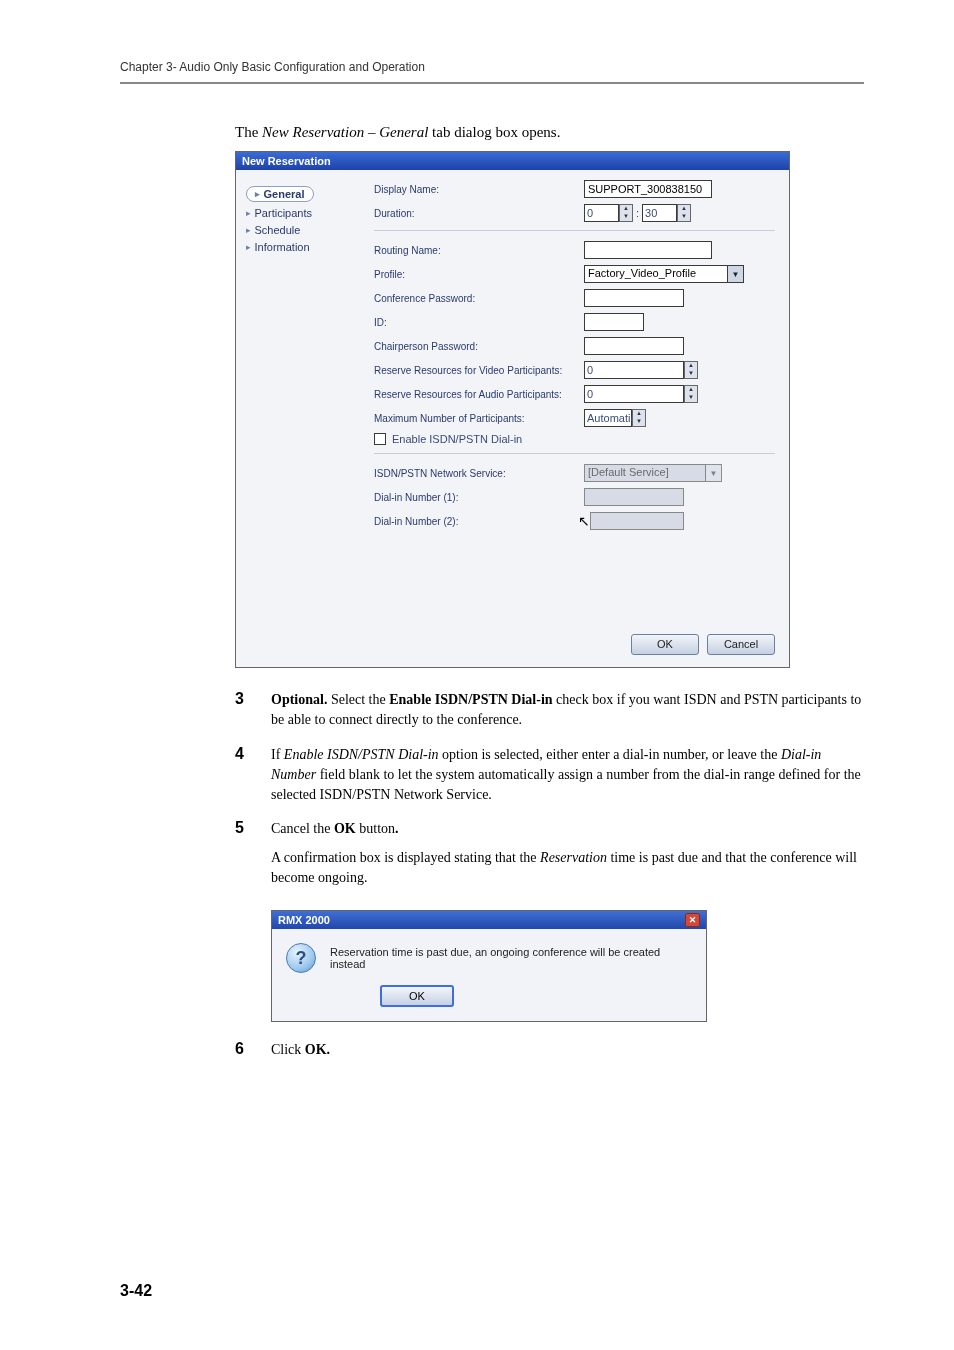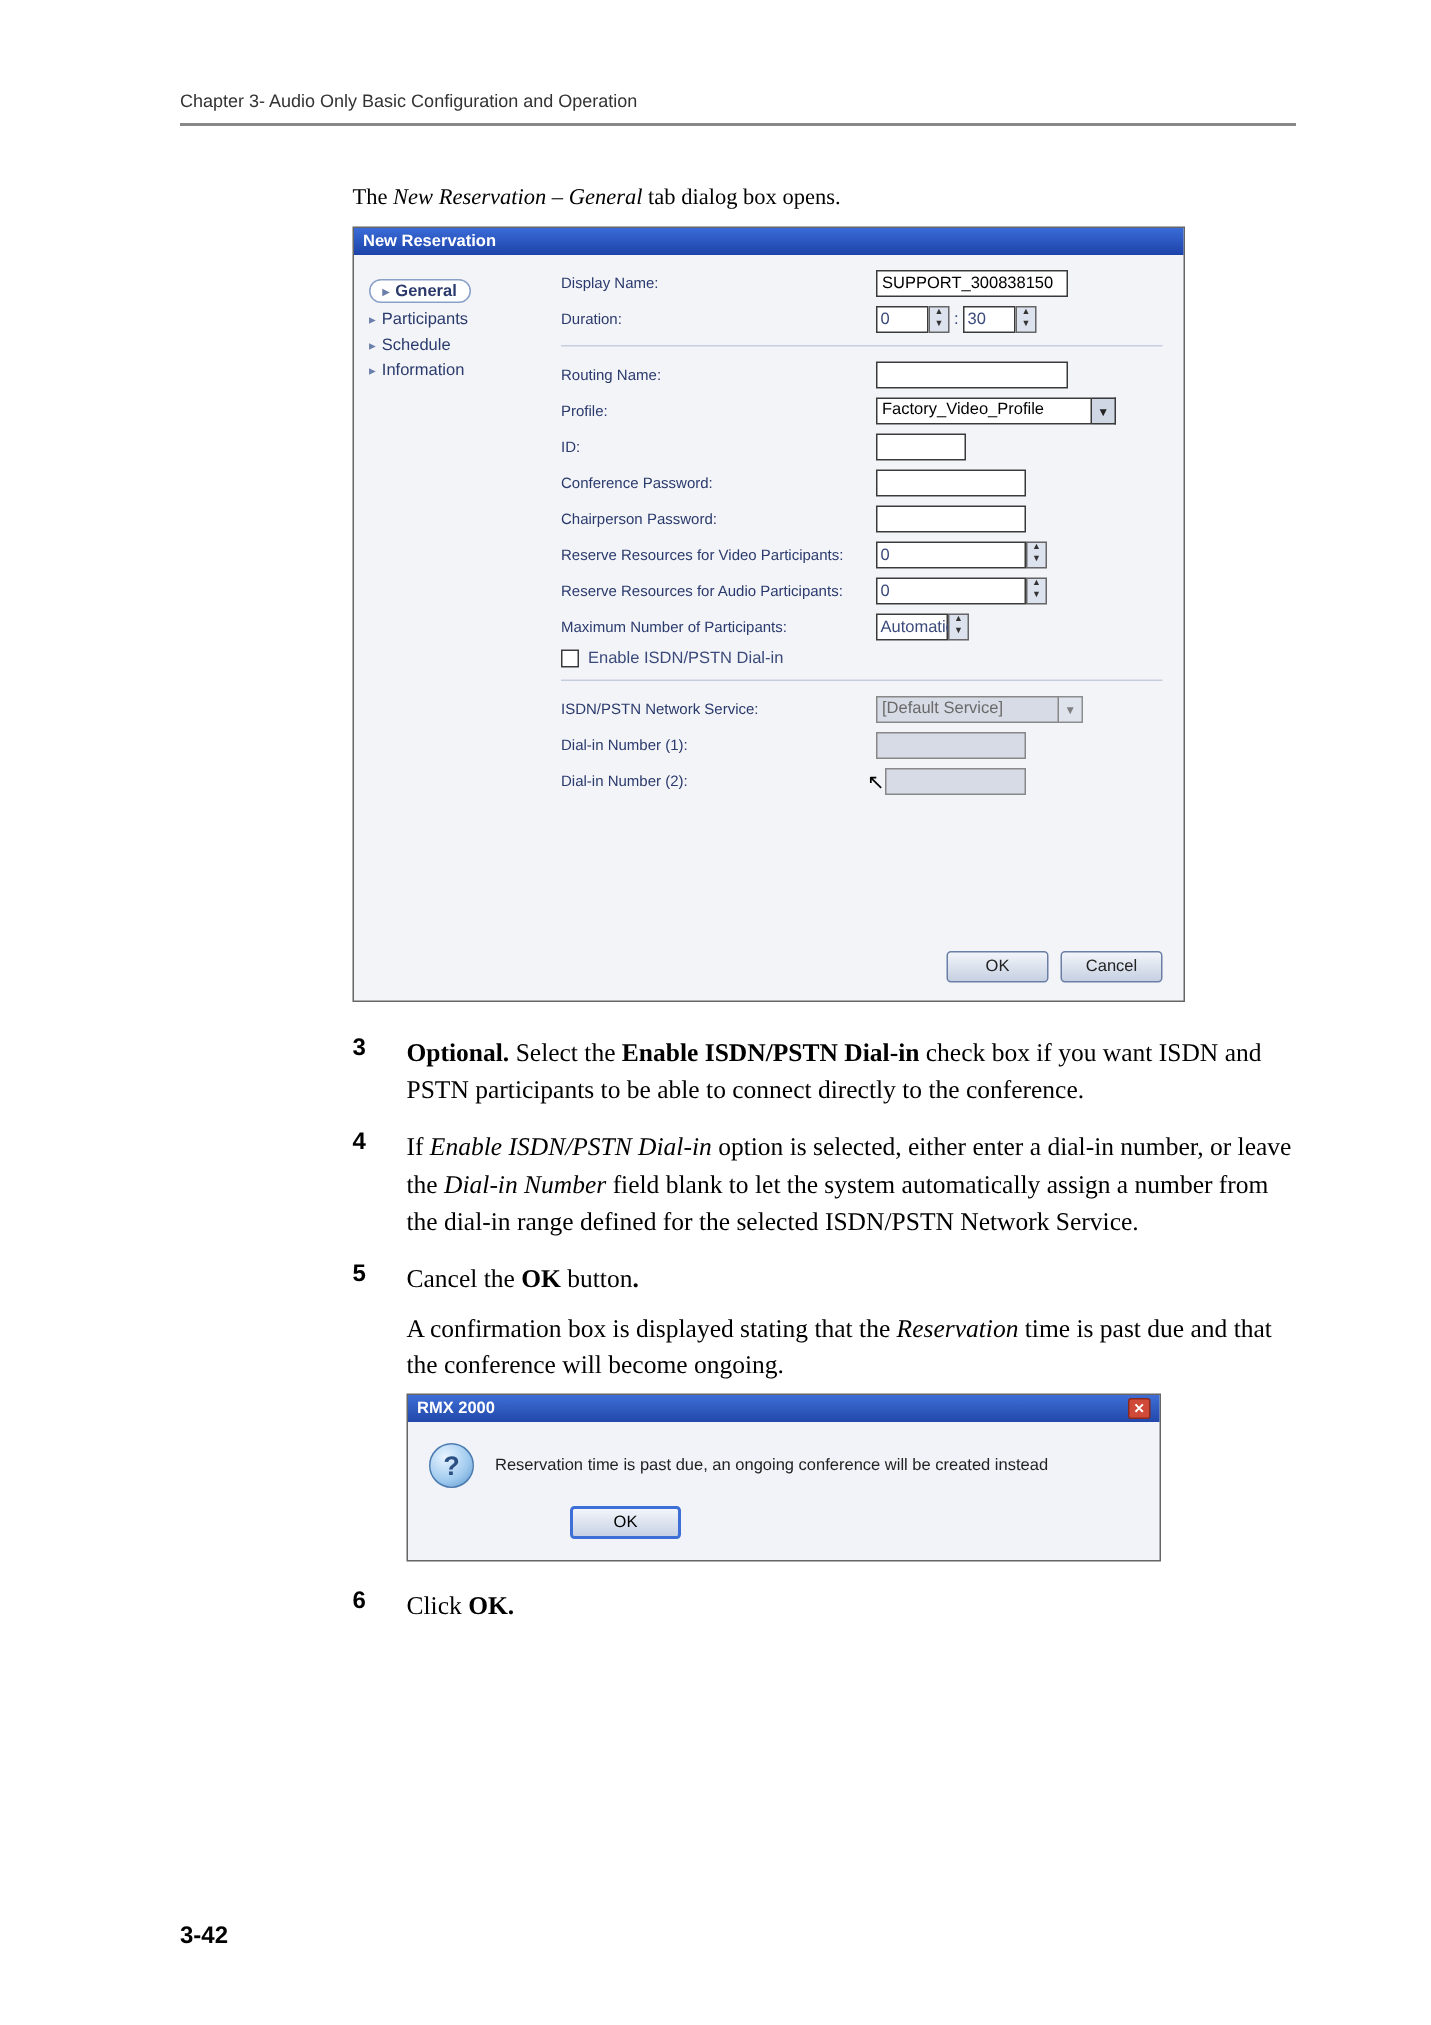--- a/index.html
+++ b/index.html
@@ -204,32 +204,32 @@
   .list-num {
     width: 36px;
     flex-shrink: 0;
     font-family: Arial, Helvetica, sans-serif;
     font-weight: bold;
     font-size: 16px;
     color: #000;
   }
   .list-body {
     flex: 1;
-    font-size: 17px;
+    font-size: 14px;
     line-height: 1.45;
   }
   .bold { font-weight: bold; }
   
   .msgbox {
-    width: 503px;
+    width: 436px;
     background: #f1f3f8;
     border: 1px solid #666;
     font-family: Tahoma, Arial, sans-serif;
     margin-left: 36px;
-    margin-top: 6px;
+    margin-top: 22px;
     margin-bottom: 18px;
   }
   .msg-title {
     background: linear-gradient(to bottom, #3e6fd6, #2247aa);
     color: #fff;
     font-size: 11px;
     font-weight: bold;
     padding: 2px 6px;
     display: flex;
     justify-content: space-between;
@@ -358,26 +358,26 @@
             <input class="form-input" style="">
           </div>
           <div class="form-row">
             <div class="form-label">Profile:</div>
             <div class="select-wrap">
               <div class="form-input" style="width:144px;">Factory_Video_Profile</div>
               <div class="select-arrow">▼</div>
             </div>
           </div>
           <div class="form-row">
+            <div class="form-label">Conference Password:</div>
+            <input class="form-input" style="width: 100px;">
+          </div>
+          <div class="form-row">
             <div class="form-label">ID:</div>
             <input class="form-input short" style="">
-          </div>
-          <div class="form-row">
-            <div class="form-label">Conference Password:</div>
-            <input class="form-input" style="width: 100px;">
           </div>
           <div class="form-row">
             <div class="form-label">Chairperson Password:</div>
             <input class="form-input" style="width: 100px;">
           </div>
           <div class="form-row">
             <div class="form-label">Reserve Resources for Video Participants:</div>
             <div class="spinner-wrap">
               <div class="spinner" style="width:100px;">0</div>
               <div class="spin-btns">

